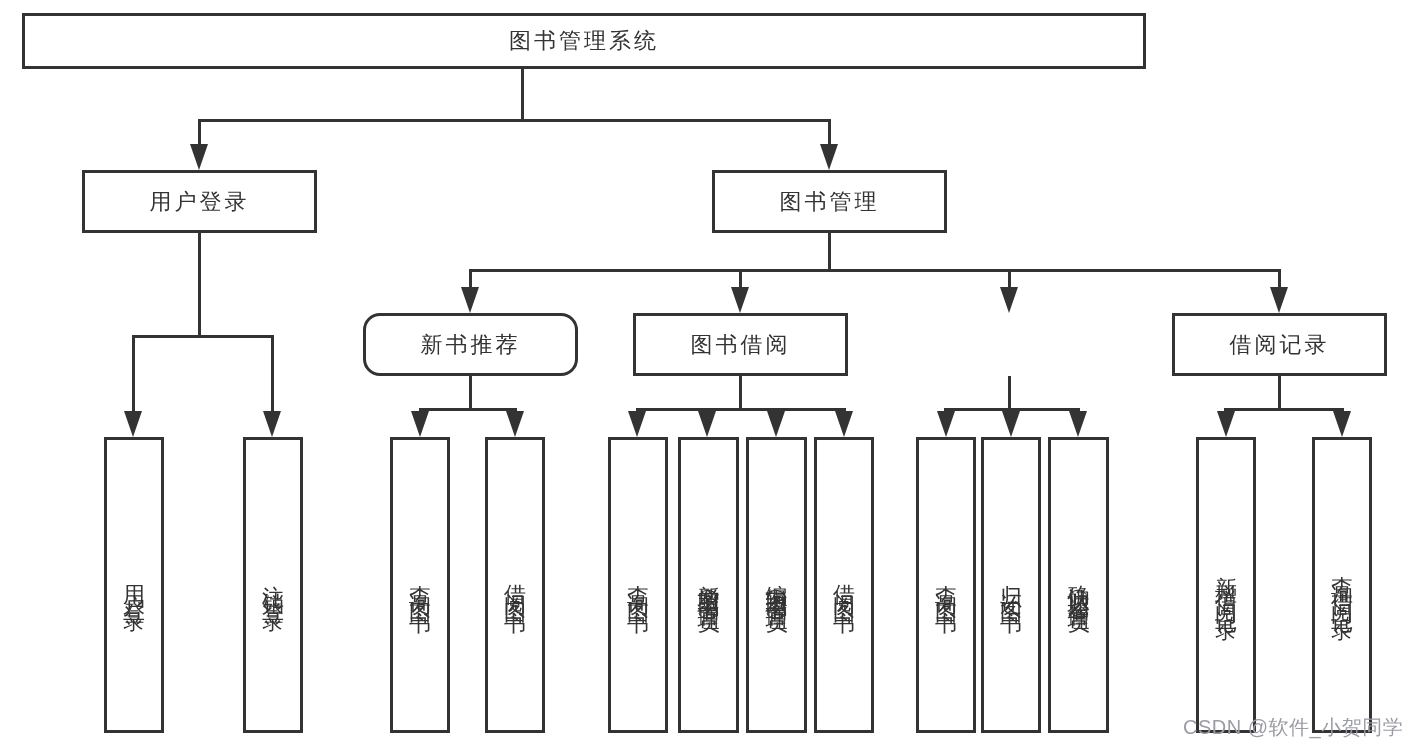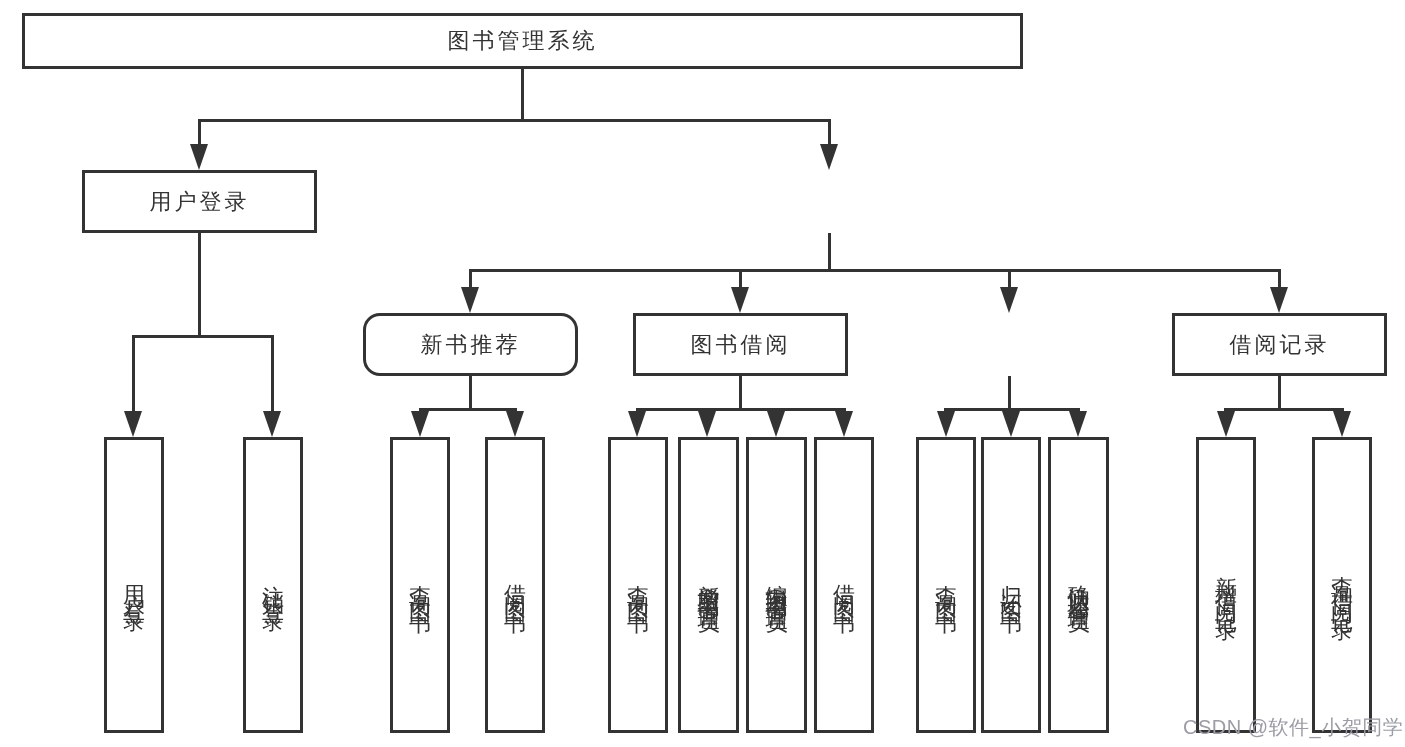--- a/index.html
+++ b/index.html
@@ -57,33 +57,36 @@
     color:var(--wm);
     z-index:9;
     white-space:nowrap;
   }
 </style>
 </head>
 <body>
 
 <div class="stage">
 
-  <div class="box h" style="left:22px;top:13px;width:1001px;height:56px;">
+  <div class="box h" style="left:22px;top:13px;width:1124px;height:56px;">
     <span>图书管理系统</span>
   </div>
 
   <div class="vl" style="left:521px;top:69px;height:52px;"></div>
   <div class="hl" style="left:198px;top:119px;width:633px;"></div>
   <div class="vl" style="left:198px;top:119px;height:34px;"></div>
   <div class="ah" style="left:190px;top:144px;"></div>
   <div class="vl" style="left:828px;top:119px;height:34px;"></div>
   <div class="ah" style="left:820px;top:144px;"></div>
 
   <div class="box h" style="left:82px;top:170px;width:235px;height:63px;">
     <span>用户登录</span>
+  </div>
+  <div class="box h" style="left:712px;top:170px;width:235px;height:63px;">
+    <span>图书管理</span>
   </div>
 
   <div class="vl" style="left:198px;top:233px;height:104px;"></div>
   <div class="hl" style="left:132px;top:335px;width:142px;"></div>
   <div class="vl" style="left:132px;top:335px;height:80px;"></div>
   <div class="ah" style="left:124px;top:411px;"></div>
   <div class="vl" style="left:271px;top:335px;height:80px;"></div>
   <div class="ah" style="left:263px;top:411px;"></div>
 
   <div class="vl" style="left:828px;top:233px;height:38px;"></div>

